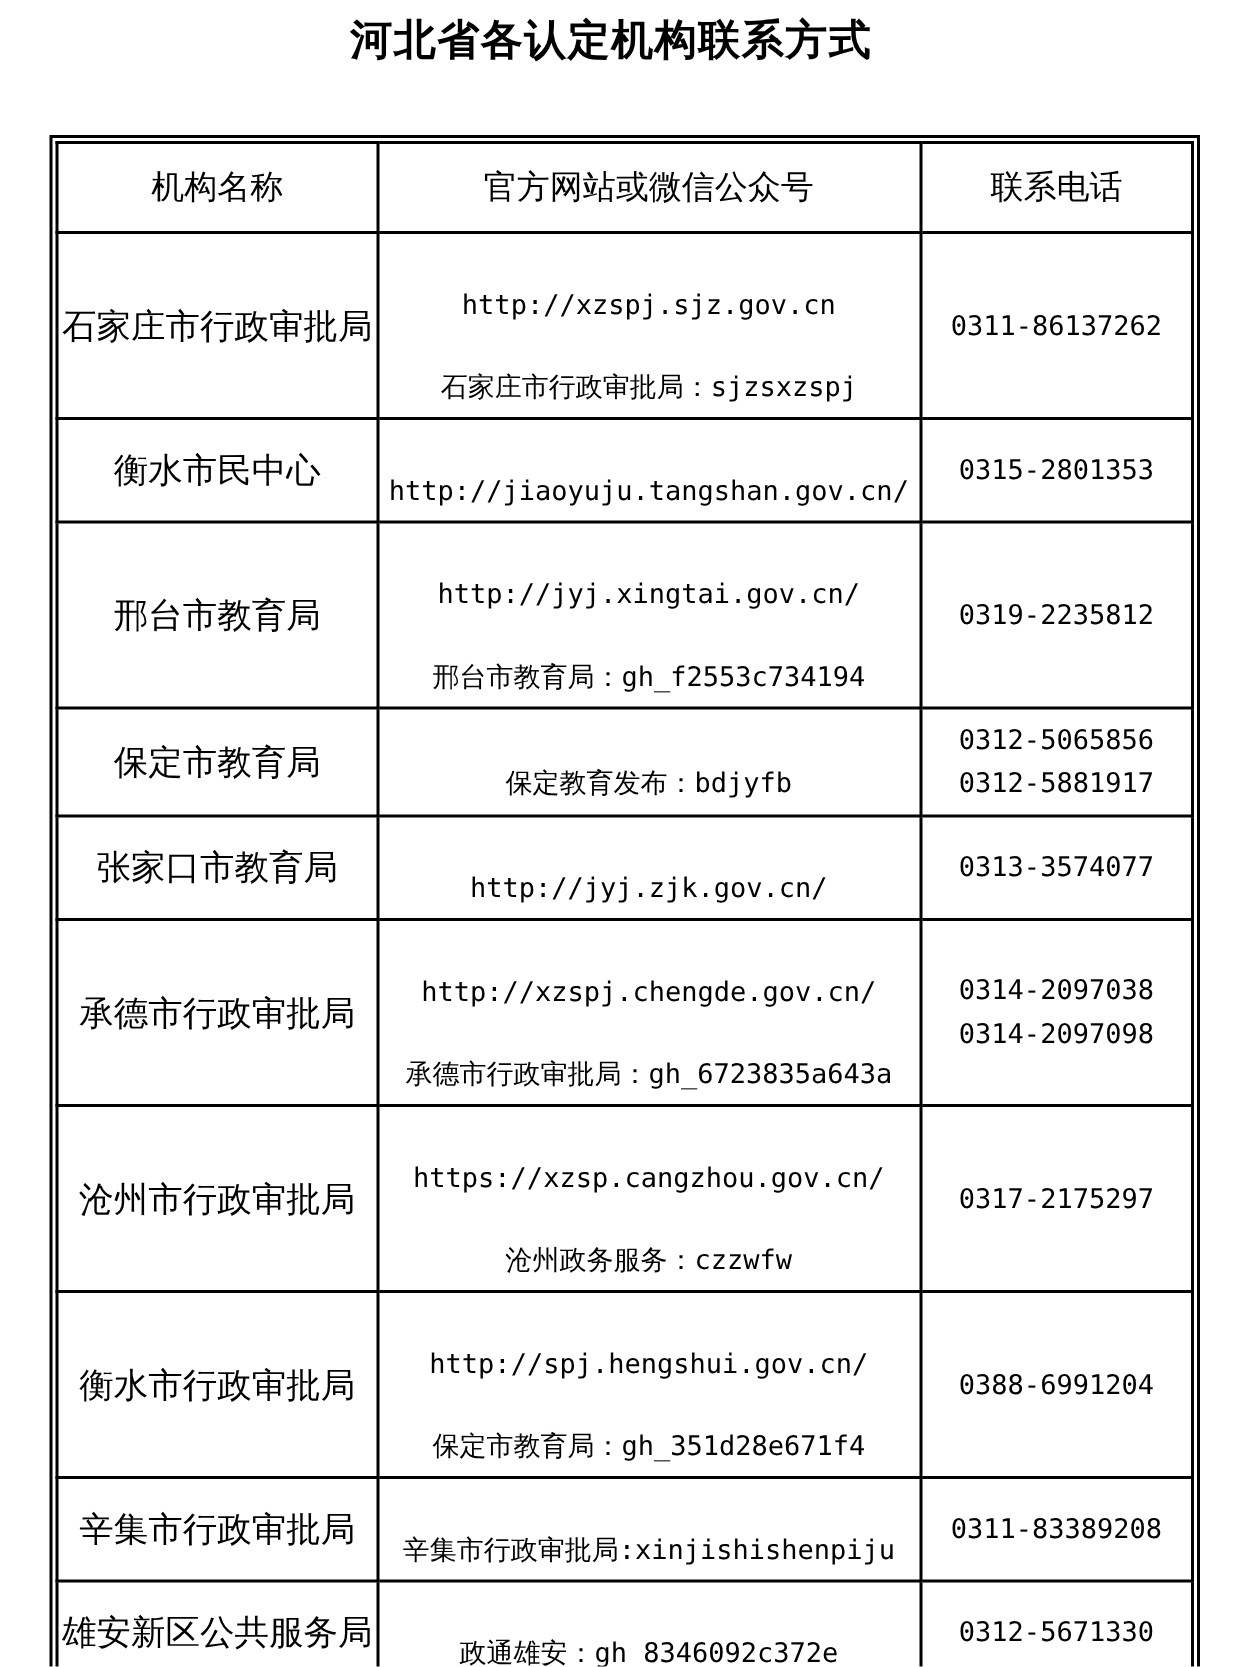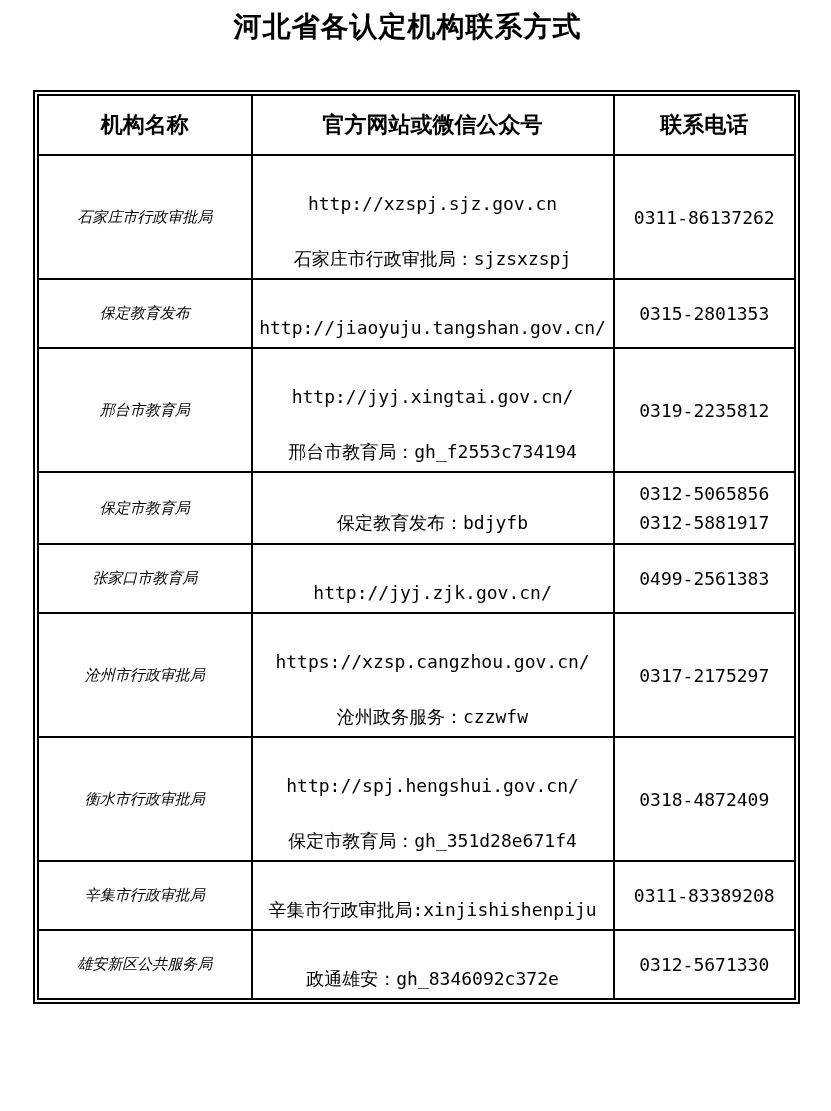--- a/index.html
+++ b/index.html
@@ -40,33 +40,32 @@
   .contact-table th,
   .contact-table td {
     border: 2px solid #000000;
     text-align: center;
     vertical-align: middle;
     padding: 6px 2px;
     overflow: hidden;
   }
   .contact-table th {
     font-size: 22px;
-    font-weight: bold;
+    font-weight: normal;
     height: 46px;
     font-family: "Liberation Serif", "DejaVu Serif", serif;
     border-radius: 20px;
   }
   col.c-name  { width: 213px; }
   col.c-site  { width: 361px; }
   col.c-phone { width: 181px; }
   td.cell-name {
-    font-size: 15px;
+    font-size: 23px;
     height: 48px;
     font-family: "Liberation Serif", "DejaVu Serif", serif;
-    font-style: italic;
   }
   td.cell-site, td.cell-phone {
     font-size: 18px;
     font-family: "DejaVu Sans Mono", "Liberation Mono", monospace;
   }
   td.cell-site .line {
     line-height: 27px;
     white-space: nowrap;
     margin-top: 28px;
   }
@@ -99,21 +98,21 @@
           <td class="cell-name">石家庄市行政审批局</td>
           <td class="cell-site">
             <div class="line">http://xzspj.sjz.gov.cn</div>
             <div class="line">石家庄市行政审批局：sjzsxzspj</div>
           </td>
           <td class="cell-phone">
             <div class="line">0311-86137262</div>
           </td>
         </tr>
         <tr>
-          <td class="cell-name">保定教育发布</td>
+          <td class="cell-name">衡水市民中心</td>
           <td class="cell-site">
             <div class="line">http://jiaoyuju.tangshan.gov.cn/</div>
           </td>
           <td class="cell-phone">
             <div class="line">0315-2801353</div>
           </td>
         </tr>
         <tr>
           <td class="cell-name">邢台市教育局</td>
           <td class="cell-site">
@@ -133,41 +132,52 @@
             <div class="line">0312-5065856</div>
             <div class="line">0312-5881917</div>
           </td>
         </tr>
         <tr>
           <td class="cell-name">张家口市教育局</td>
           <td class="cell-site">
             <div class="line">http://jyj.zjk.gov.cn/</div>
           </td>
           <td class="cell-phone">
-            <div class="line">0499-2561383</div>
+            <div class="line">0313-3574077</div>
+          </td>
+        </tr>
+        <tr>
+          <td class="cell-name">承德市行政审批局</td>
+          <td class="cell-site">
+            <div class="line">http://xzspj.chengde.gov.cn/</div>
+            <div class="line">承德市行政审批局：gh_6723835a643a</div>
+          </td>
+          <td class="cell-phone">
+            <div class="line">0314-2097038</div>
+            <div class="line">0314-2097098</div>
           </td>
         </tr>
         <tr>
           <td class="cell-name">沧州市行政审批局</td>
           <td class="cell-site">
             <div class="line">https://xzsp.cangzhou.gov.cn/</div>
             <div class="line">沧州政务服务：czzwfw</div>
           </td>
           <td class="cell-phone">
             <div class="line">0317-2175297</div>
           </td>
         </tr>
         <tr>
           <td class="cell-name">衡水市行政审批局</td>
           <td class="cell-site">
             <div class="line">http://spj.hengshui.gov.cn/</div>
             <div class="line">保定市教育局：gh_351d28e671f4</div>
           </td>
           <td class="cell-phone">
-            <div class="line">0318-4872409</div>
+            <div class="line">0388-6991204</div>
           </td>
         </tr>
         <tr>
           <td class="cell-name">辛集市行政审批局</td>
           <td class="cell-site">
             <div class="line">辛集市行政审批局:xinjishishenpiju</div>
           </td>
           <td class="cell-phone">
             <div class="line">0311-83389208</div>
           </td>

